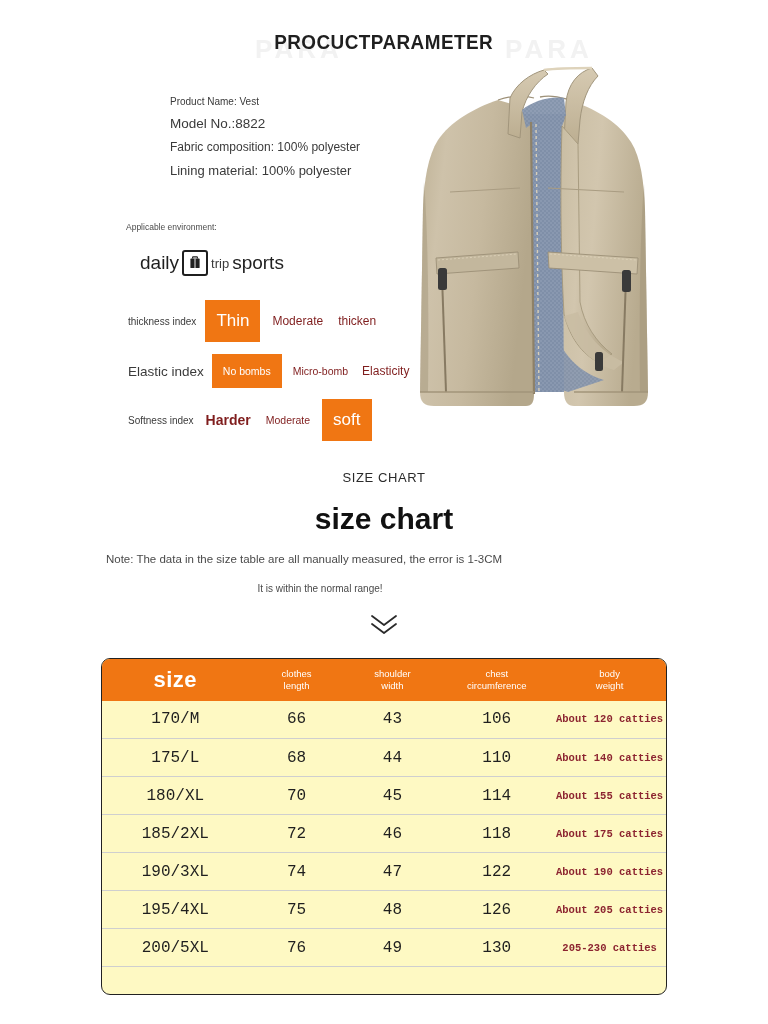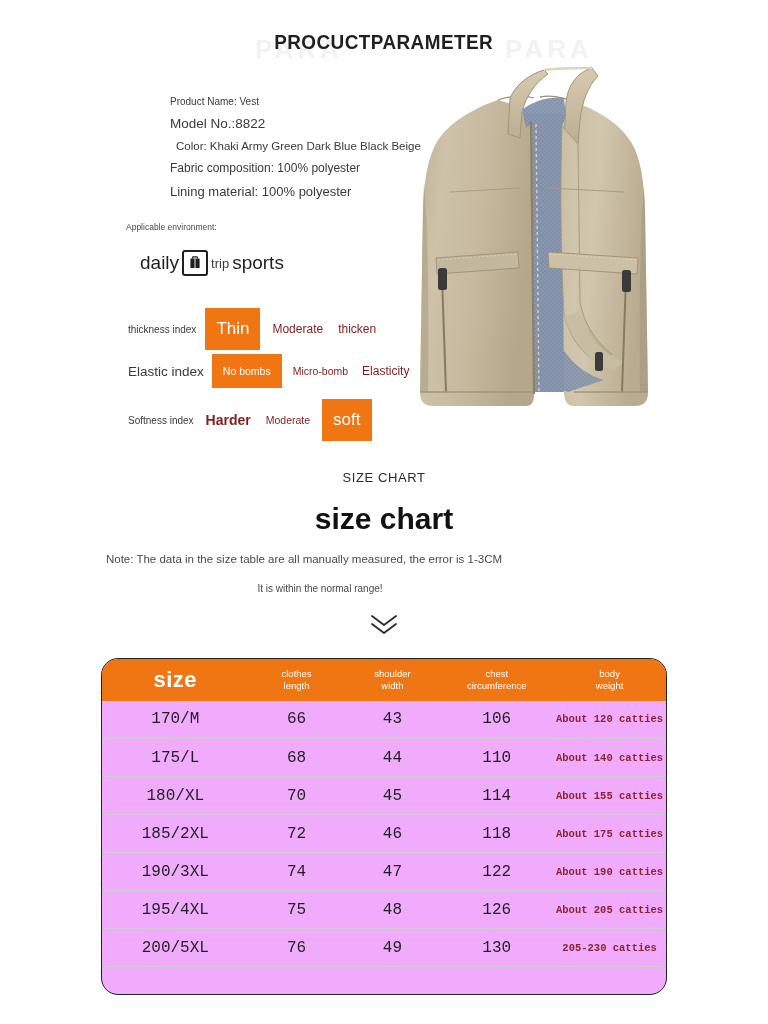--- a/index.html
+++ b/index.html
@@ -98,21 +98,21 @@
   .trip-icon-box svg { display: block; }
 
   
   .index-row {
     position: absolute;
     left: 128px;
     display: flex;
     align-items: center;
     gap: 9px;
   }
-  .idx-thickness { top: 308px; justify-content: space-between; }
+  .idx-thickness { top: 300px; justify-content: space-between; }
   .idx-elastic   { top: 354px; gap: 8px; }
   .idx-softness  { top: 399px; }
 
   .idx-label { color: #3a3a3a; white-space: nowrap; }
   .idx-label-sm { font-size: 10px; }
   .idx-label-md { font-size: 13.5px; }
 
   .idx-opt {
     color: #7f1d1d;
     white-space: nowrap;
@@ -189,23 +189,23 @@
   .chevron-wrap svg { display: inline-block; }
 
   
   .table-outer {
     position: absolute;
     top: 658px;
     left: 101px;
     width: 566px;
     height: 337px;
     border: 1.6px solid #222222;
-    border-radius: 17px;
+    border-radius: 9px;
     overflow: hidden;
-    background: #f0abfc;
+    background: #fef9c3;
   }
   .tbl {
     width: 100%;
     border-collapse: collapse;
     table-layout: fixed;
   }
   .tbl thead th {
     background: #f07613;
     color: #ffffff;
     font-weight: 400;
@@ -252,21 +252,20 @@
 
   <div class="title-wrap">
     <span class="watermark">PARA</span>
     <span class="watermark w2">PARA</span>
     <span class="main-title">PROCUCTPARAMETER</span>
   </div>
 
   <div class="specs">
     <div class="spec-line spec-0">Product Name: Vest</div>
     <div class="spec-line spec-1">Model No.:8822</div>
-    <div class="spec-line spec-2">Color: Khaki Army Green Dark Blue Black Beige</div>
     <div class="spec-line spec-3">Fabric composition: 100% polyester</div>
     <div class="spec-line spec-4">Lining material: 100% polyester</div>
   </div>
 
   <div class="applicable-label">Applicable environment:</div>
 
   <div class="env-row">
     <span class="env-word">daily</span>
     <span class="trip-icon-box">
       <svg width="16" height="16" viewBox="0 0 16 16">

